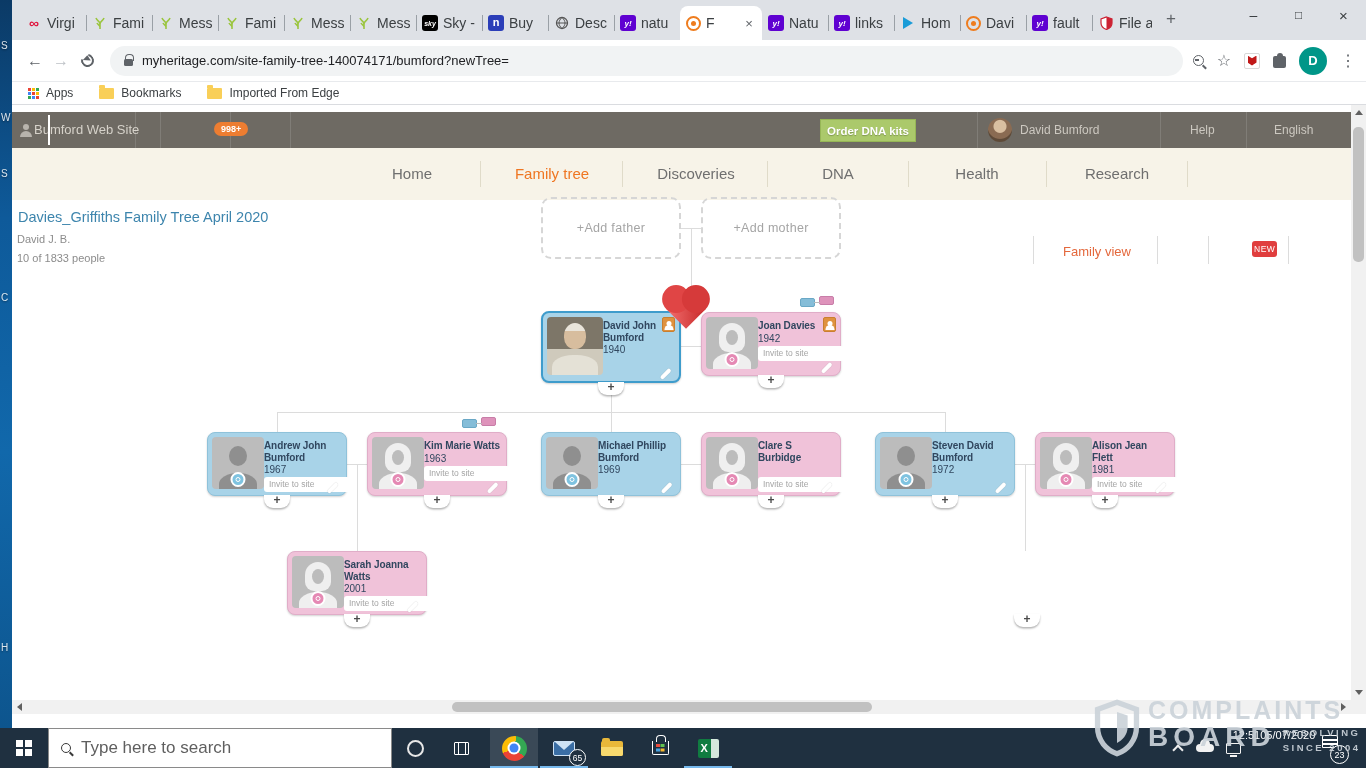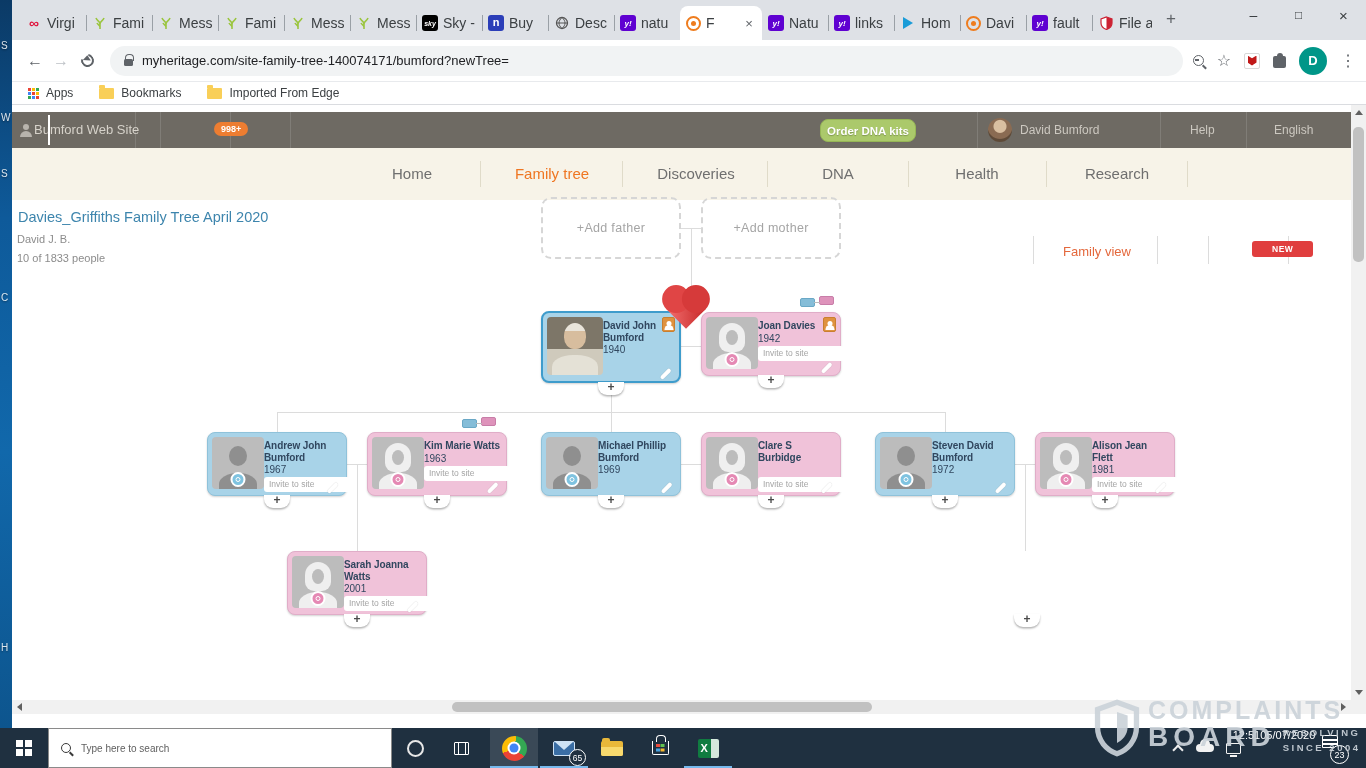--- a/index.html
+++ b/index.html
@@ -76,39 +76,39 @@
 
   
   .mh-head{position:absolute;left:0;top:7px;right:0;height:36px;background:#6e6a63}
   .mh-head .vdiv{position:absolute;top:0;width:1px;height:36px;background:rgba(255,255,255,.13)}
   .cursorline{position:absolute;left:36px;top:3px;width:1.5px;height:30px;background:#fff}
   .mh-person{position:absolute;left:8px;top:12px;width:12px;height:12px}
   .mh-person::before{content:'';position:absolute;left:3px;top:0;width:6px;height:6px;border-radius:50%;background:#b8b4ad}
   .mh-person::after{content:'';position:absolute;left:0;bottom:-1px;width:12px;height:6px;border-radius:6px 6px 0 0;background:#b8b4ad}
   .mh-site{position:absolute;left:22px;top:10px;font-size:13px;color:#d6d2ca}
   .mh-badge{position:absolute;left:202px;top:10px;background:#ed7d31;color:#fff;font-size:9px;font-weight:700;border-radius:8px;padding:2px 7px}
-  .dna-btn{position:absolute;left:808px;top:7px;width:96px;height:23px;background:#abc96b;border:1px solid #96b656;border-radius:8px;color:#fff;font-size:11.5px;font-weight:700;display:flex;align-items:center;justify-content:center;text-shadow:0 1px 1px rgba(0,0,0,.25)}
+  .dna-btn{position:absolute;left:808px;top:7px;width:96px;height:23px;background:#abc96b;border:1px solid #96b656;border-radius:0;color:#fff;font-size:11.5px;font-weight:700;display:flex;align-items:center;justify-content:center;text-shadow:0 1px 1px rgba(0,0,0,.25)}
   .mh-avatar{position:absolute;left:976px;top:6px;width:24px;height:24px;border-radius:50%;overflow:hidden;background:radial-gradient(circle at 50% 35%,#d9bfa0 0 6px,#8a6b52 7px 12px,#5e4a38 13px)}
   .mh-user{position:absolute;left:1008px;top:11px;font-size:12px;color:#ccc8c0}
   .mh-help{position:absolute;left:1178px;top:11px;font-size:12px;color:#ccc8c0}
   .mh-lang{position:absolute;left:1262px;top:11px;font-size:12px;color:#ccc8c0}
 
   
   .mh-nav{position:absolute;left:0;top:43px;right:0;height:52px;background:#f7f3e8}
   .mh-nav .item{position:absolute;top:17px;transform:translateX(-50%);font-size:15px;color:#6f6f6f;cursor:pointer;white-space:nowrap}
   .mh-nav .item.active{color:#ef7622}
   .mh-nav .ndiv{position:absolute;top:13px;width:1px;height:26px;background:#e0dbc9}
 
   
   .t-title{position:absolute;left:6px;top:104px;font-size:14.5px;color:#3d85ad}
   .t-sub{position:absolute;left:5px;top:128px;font-size:11px;color:#8c8c8c}
   .t-count{position:absolute;left:5px;top:147px;font-size:11px;color:#8c8c8c}
   .viewbar .vdiv2{position:absolute;top:131px;width:1px;height:28px;background:#dcdcdc}
   .fam-view{position:absolute;left:1085px;top:139px;transform:translateX(-50%);font-size:13px;color:#e4683c;white-space:nowrap}
-  .new-badge{position:absolute;left:1240px;top:136px;background:#e03e3e;color:#fff;font-size:8.5px;font-weight:700;letter-spacing:.5px;border-radius:3px;padding:3px 20px}
+  .new-badge{position:absolute;left:1240px;top:136px;background:#e03e3e;color:#fff;font-size:8.5px;font-weight:400;letter-spacing:.5px;border-radius:3px;padding:3px 2px}
 
   
   .cline{position:absolute;background:#dcdcdc}
   .addbox{position:absolute;width:140px;height:62px;border:2px dashed #d6d6d6;border-radius:10px;display:flex;align-items:center;justify-content:center;font-size:12.5px;color:#a5a5a5;letter-spacing:.3px}
 
   .heart{position:absolute;left:660px;top:190px;width:28px;height:28px;background:linear-gradient(135deg,#f37070,#c62828);transform:rotate(-45deg);z-index:6}
   .heart::before{content:'';position:absolute;top:-14px;left:0;width:28px;height:28px;border-radius:50%;background:#e04545}
   .heart::after{content:'';position:absolute;top:0;left:14px;width:28px;height:28px;border-radius:50%;background:#d63a3a}
 
   .card{position:absolute;width:140px;height:64px;border-radius:8px;display:flex;padding:4px;box-shadow:0 1px 2px rgba(0,0,0,.18);cursor:pointer;z-index:4}
@@ -157,21 +157,21 @@
 
   
   .taskbar{position:absolute;left:0;top:728px;width:1366px;height:40px;background:#1f3040}
   .tb-item{position:absolute;top:0;height:40px;display:flex;align-items:center;justify-content:center}
   .startbtn{left:0;width:48px}
   .winlogo{width:16px;height:16px;position:relative}
   .winlogo::before{content:'';position:absolute;left:0;top:0;width:7px;height:7px;background:#fff;box-shadow:9px 0 0 #fff,0 9px 0 #fff,9px 9px 0 #fff}
   .tsearch{left:48px;width:344px;background:#fff;border:1px solid #8a8a8a;justify-content:flex-start;padding-left:12px;gap:10px}
   .tmag{width:10px;height:10px;border:1.7px solid #3a3a3a;border-radius:50%;position:relative;flex:none}
   .tmag::after{content:'';position:absolute;right:-4px;bottom:-3px;width:5px;height:1.7px;background:#3a3a3a;transform:rotate(45deg)}
-  .tsearch span{font-size:10px;color:#5f5f5f}
+  .tsearch span{font-size:17px;color:#5f5f5f}
   .cortana{left:392px;width:46px}
   .cortana i{width:17px;height:17px;border:2px solid #e8e8e8;border-radius:50%}
   .taskview{left:438px;width:46px}
   .taskview i{width:15px;height:13px;border:1.5px solid #fff;border-radius:1px;background:linear-gradient(90deg,transparent 0 3px,#fff 3px 4px,transparent 4px 10px,#fff 10px 11px,transparent 11px)}
   .appbtn{width:48px}
   .appbtn.open{box-shadow:inset 0 -2px 0 #76b9ed}
   .appbtn.front{background:rgba(255,255,255,.12)}
   .chrome-ic{width:25px;height:25px;border-radius:50%;background:conic-gradient(from 130deg,#ea4335 0 33%,#fbbc05 33% 66%,#34a853 66% 100%);position:relative}
   .chrome-ic::before{content:'';position:absolute;left:50%;top:50%;transform:translate(-50%,-50%);width:13px;height:13px;background:#fff;border-radius:50%}
   .chrome-ic::after{content:'';position:absolute;left:50%;top:50%;transform:translate(-50%,-50%);width:9px;height:9px;background:#4285f4;border-radius:50%}

